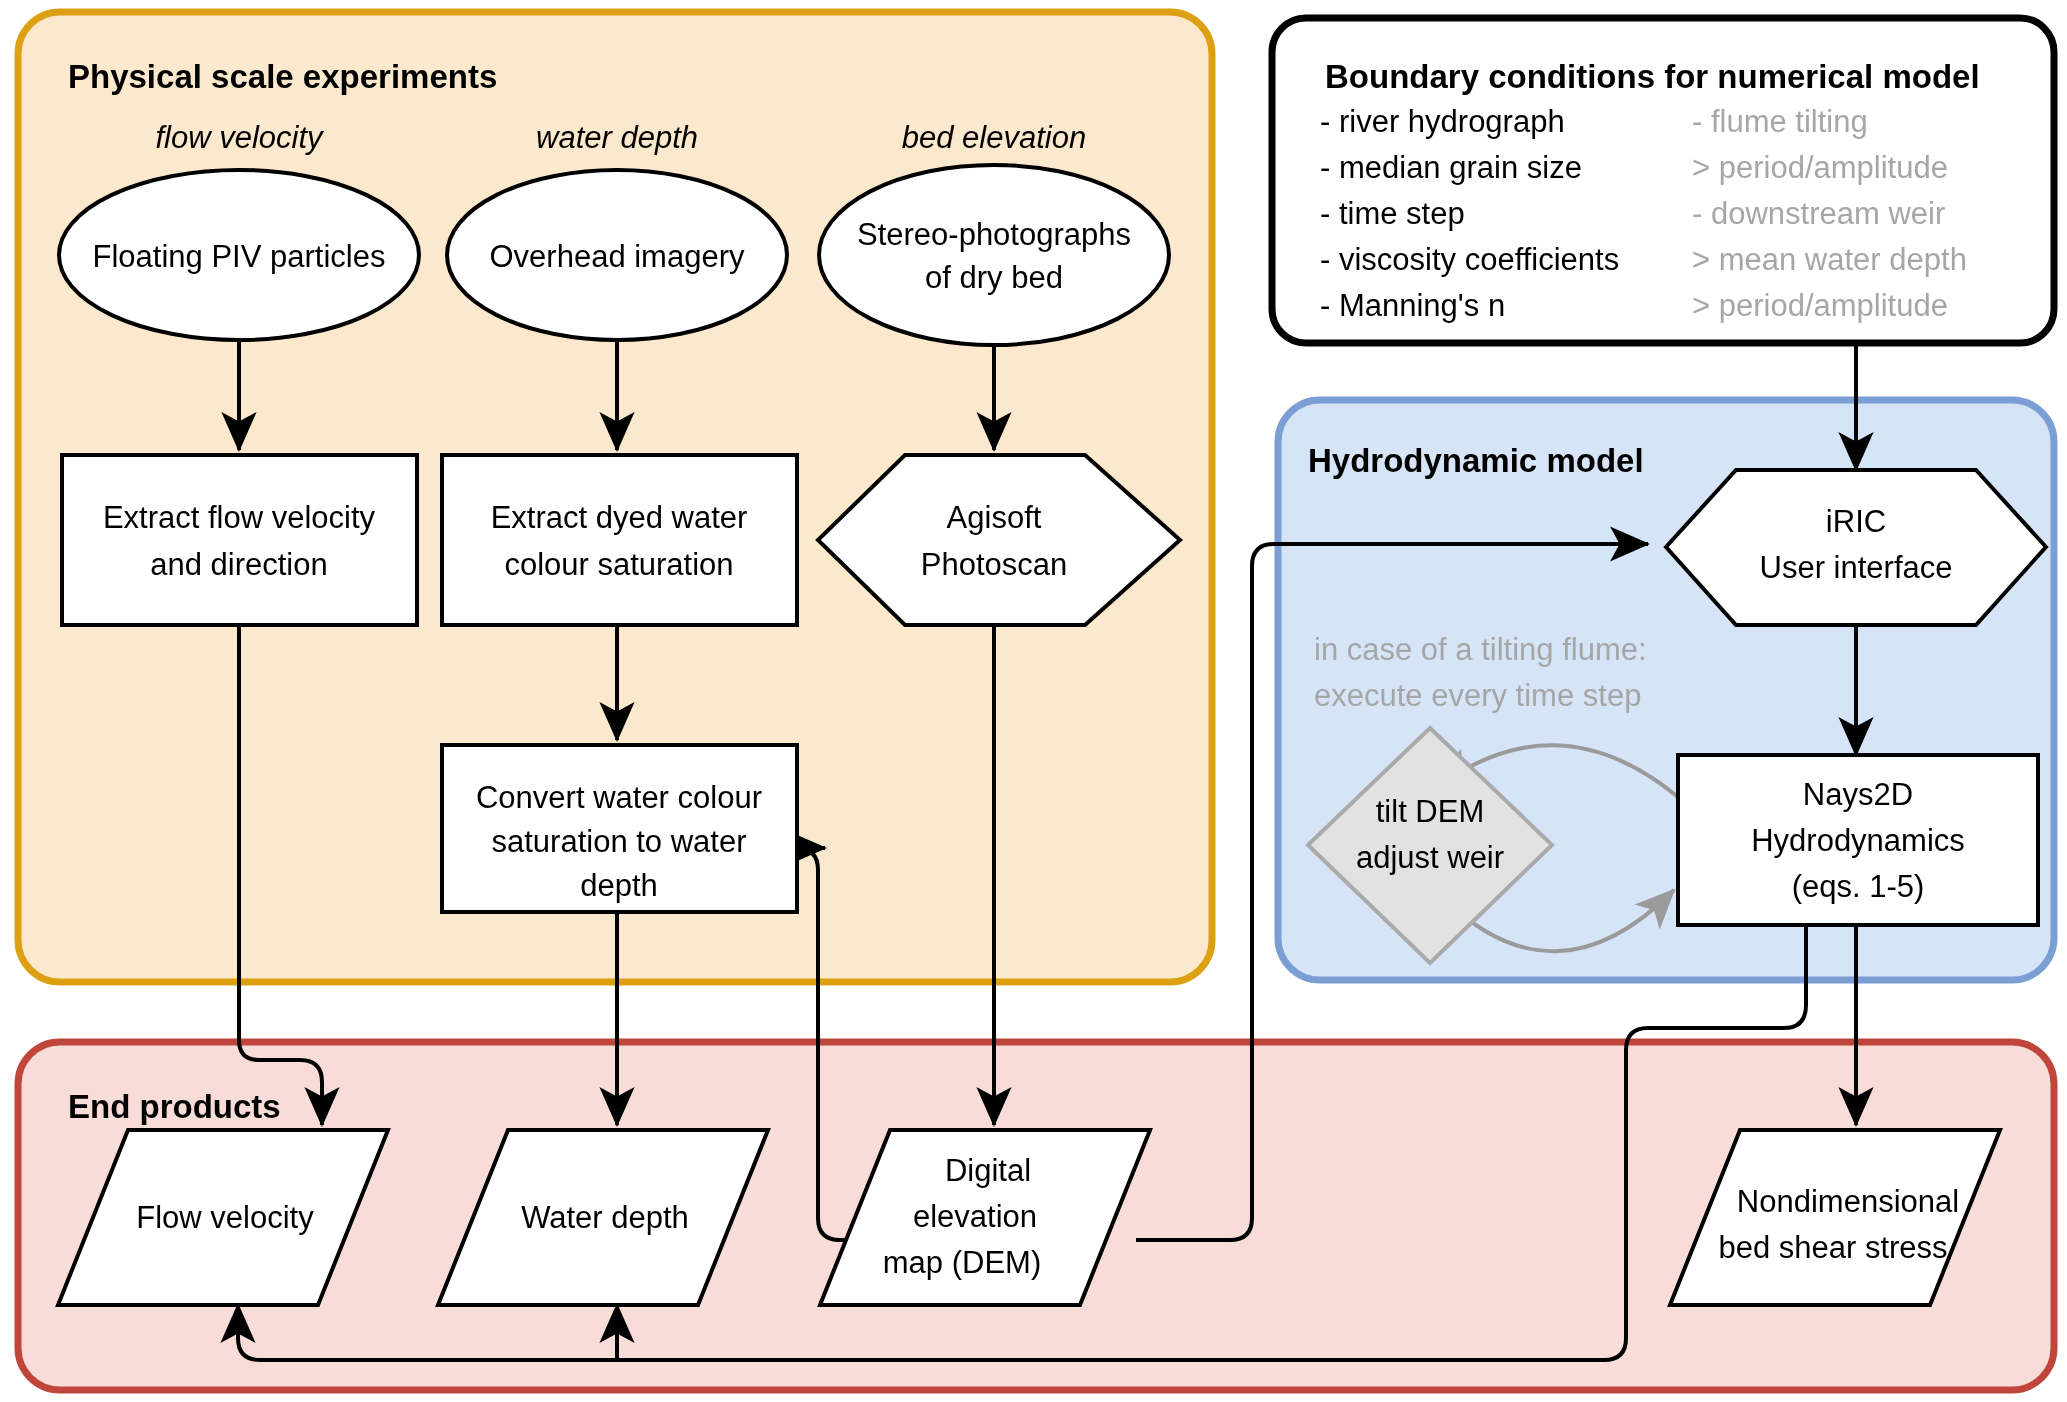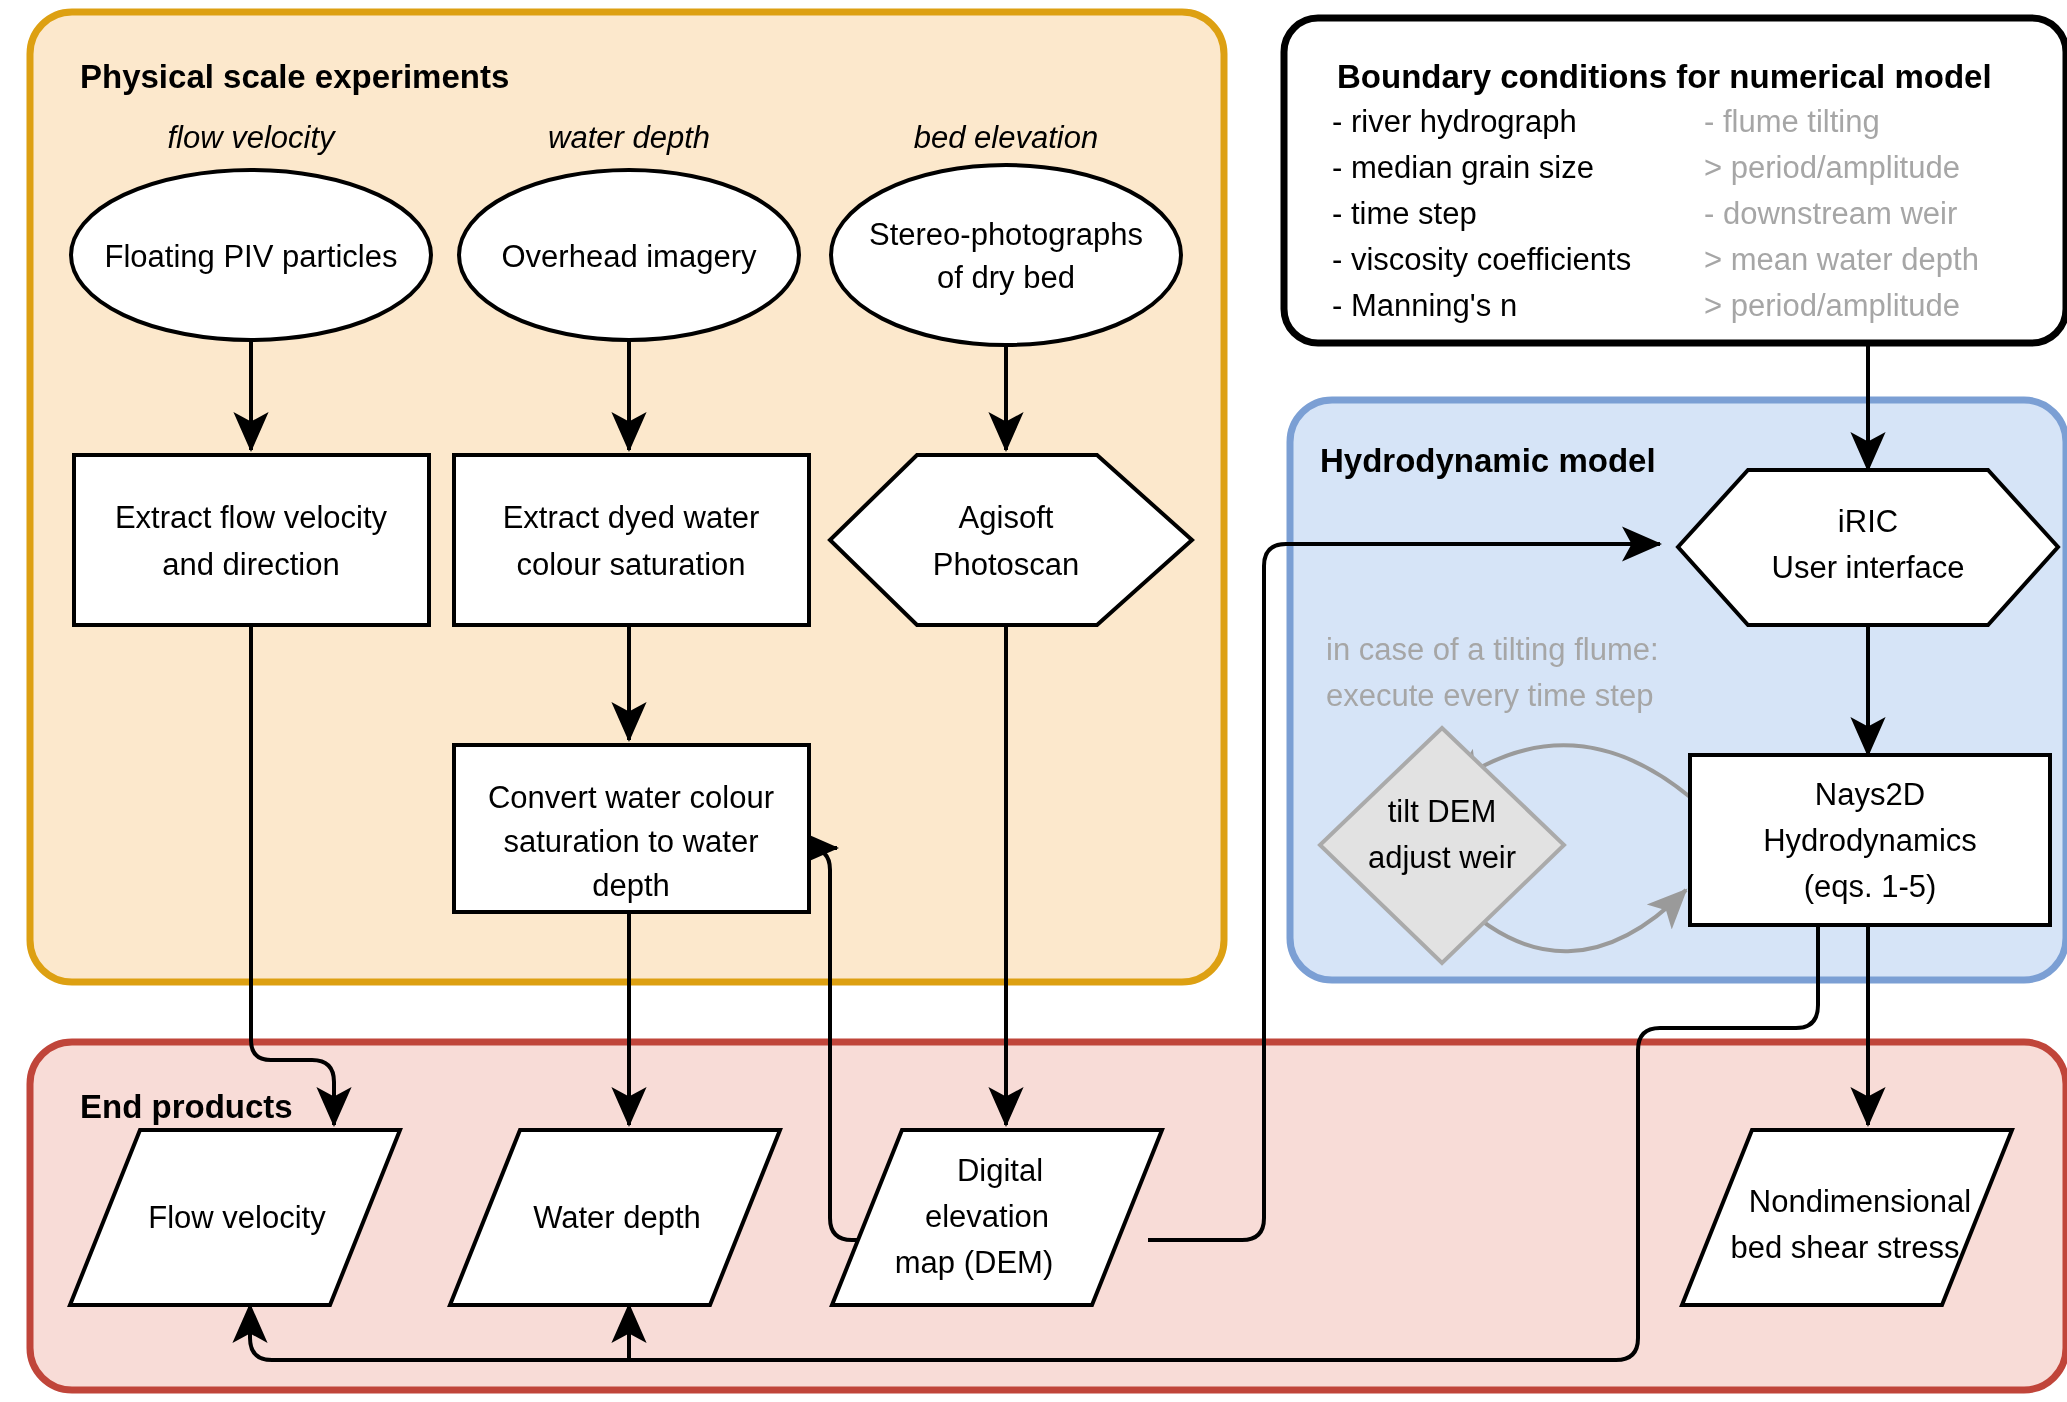--- a/index.html
+++ b/index.html
@@ -1,18 +1,18 @@
 <!DOCTYPE html>
 <html><head>
 <meta charset="utf-8">
 <style>
   html,body{margin:0;padding:0;background:#ffffff;}
   body{width:2067px;height:1402px;position:relative;overflow:hidden;
        font-family:"Liberation Sans", sans-serif;}
-  #stage{position:absolute;left:12px;top:0;width:1633px;height:1402px;}
+  #stage{position:absolute;left:0;top:0;width:1633px;height:1402px;}
   svg{display:block;}
   .shape-fill{fill:#ffffff;stroke:#000000;stroke-width:4;}
   .diamond-fill{fill:#e2e2e2;stroke:#aaaaaa;stroke-width:4;}
   .panel-orange{fill:#fce8cc;stroke:#dda012;stroke-width:7;}
   .panel-blue{fill:#d6e4f7;stroke:#7b9fd4;stroke-width:7;}
   .panel-red{fill:#f8dcd7;stroke:#c0453a;stroke-width:7;}
   .panel-black{fill:#ffffff;stroke:#000000;stroke-width:7;}
   .conn{fill:none;stroke:#000000;stroke-width:4;}
   .conn-gray{fill:none;stroke:#9a9a9a;stroke-width:4;}
   text{font-family:"Liberation Sans", sans-serif;fill:#000000;}

